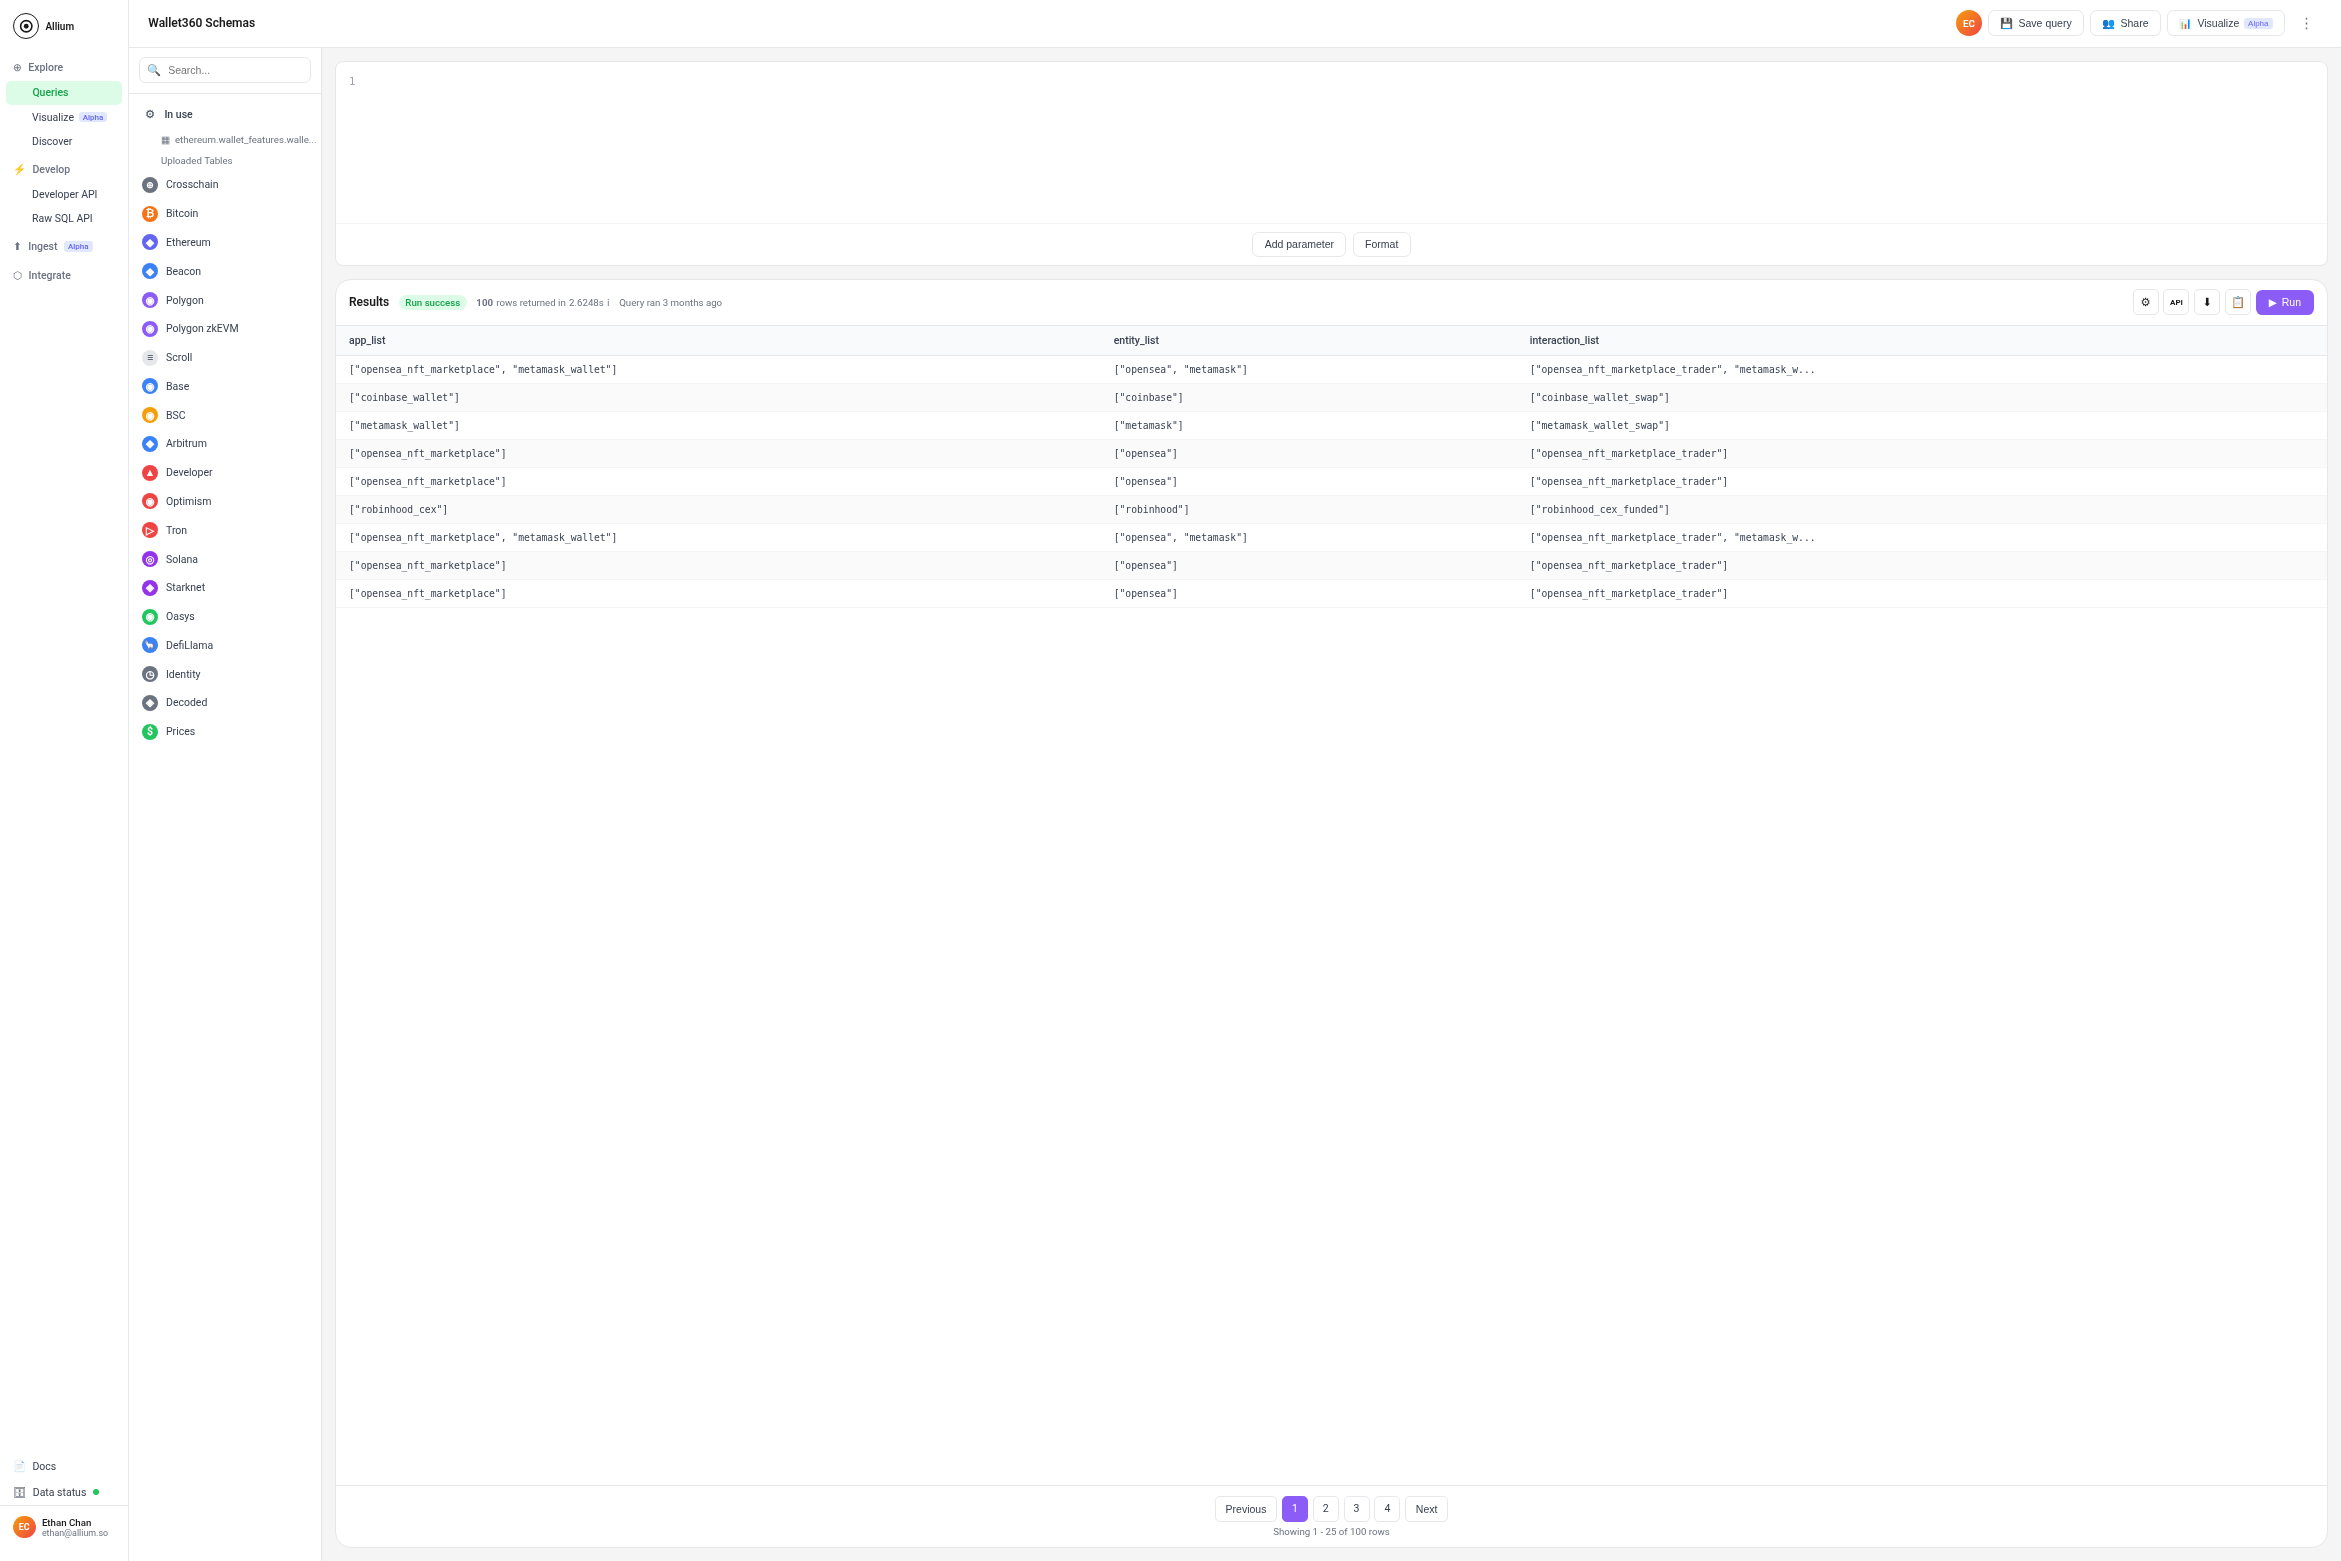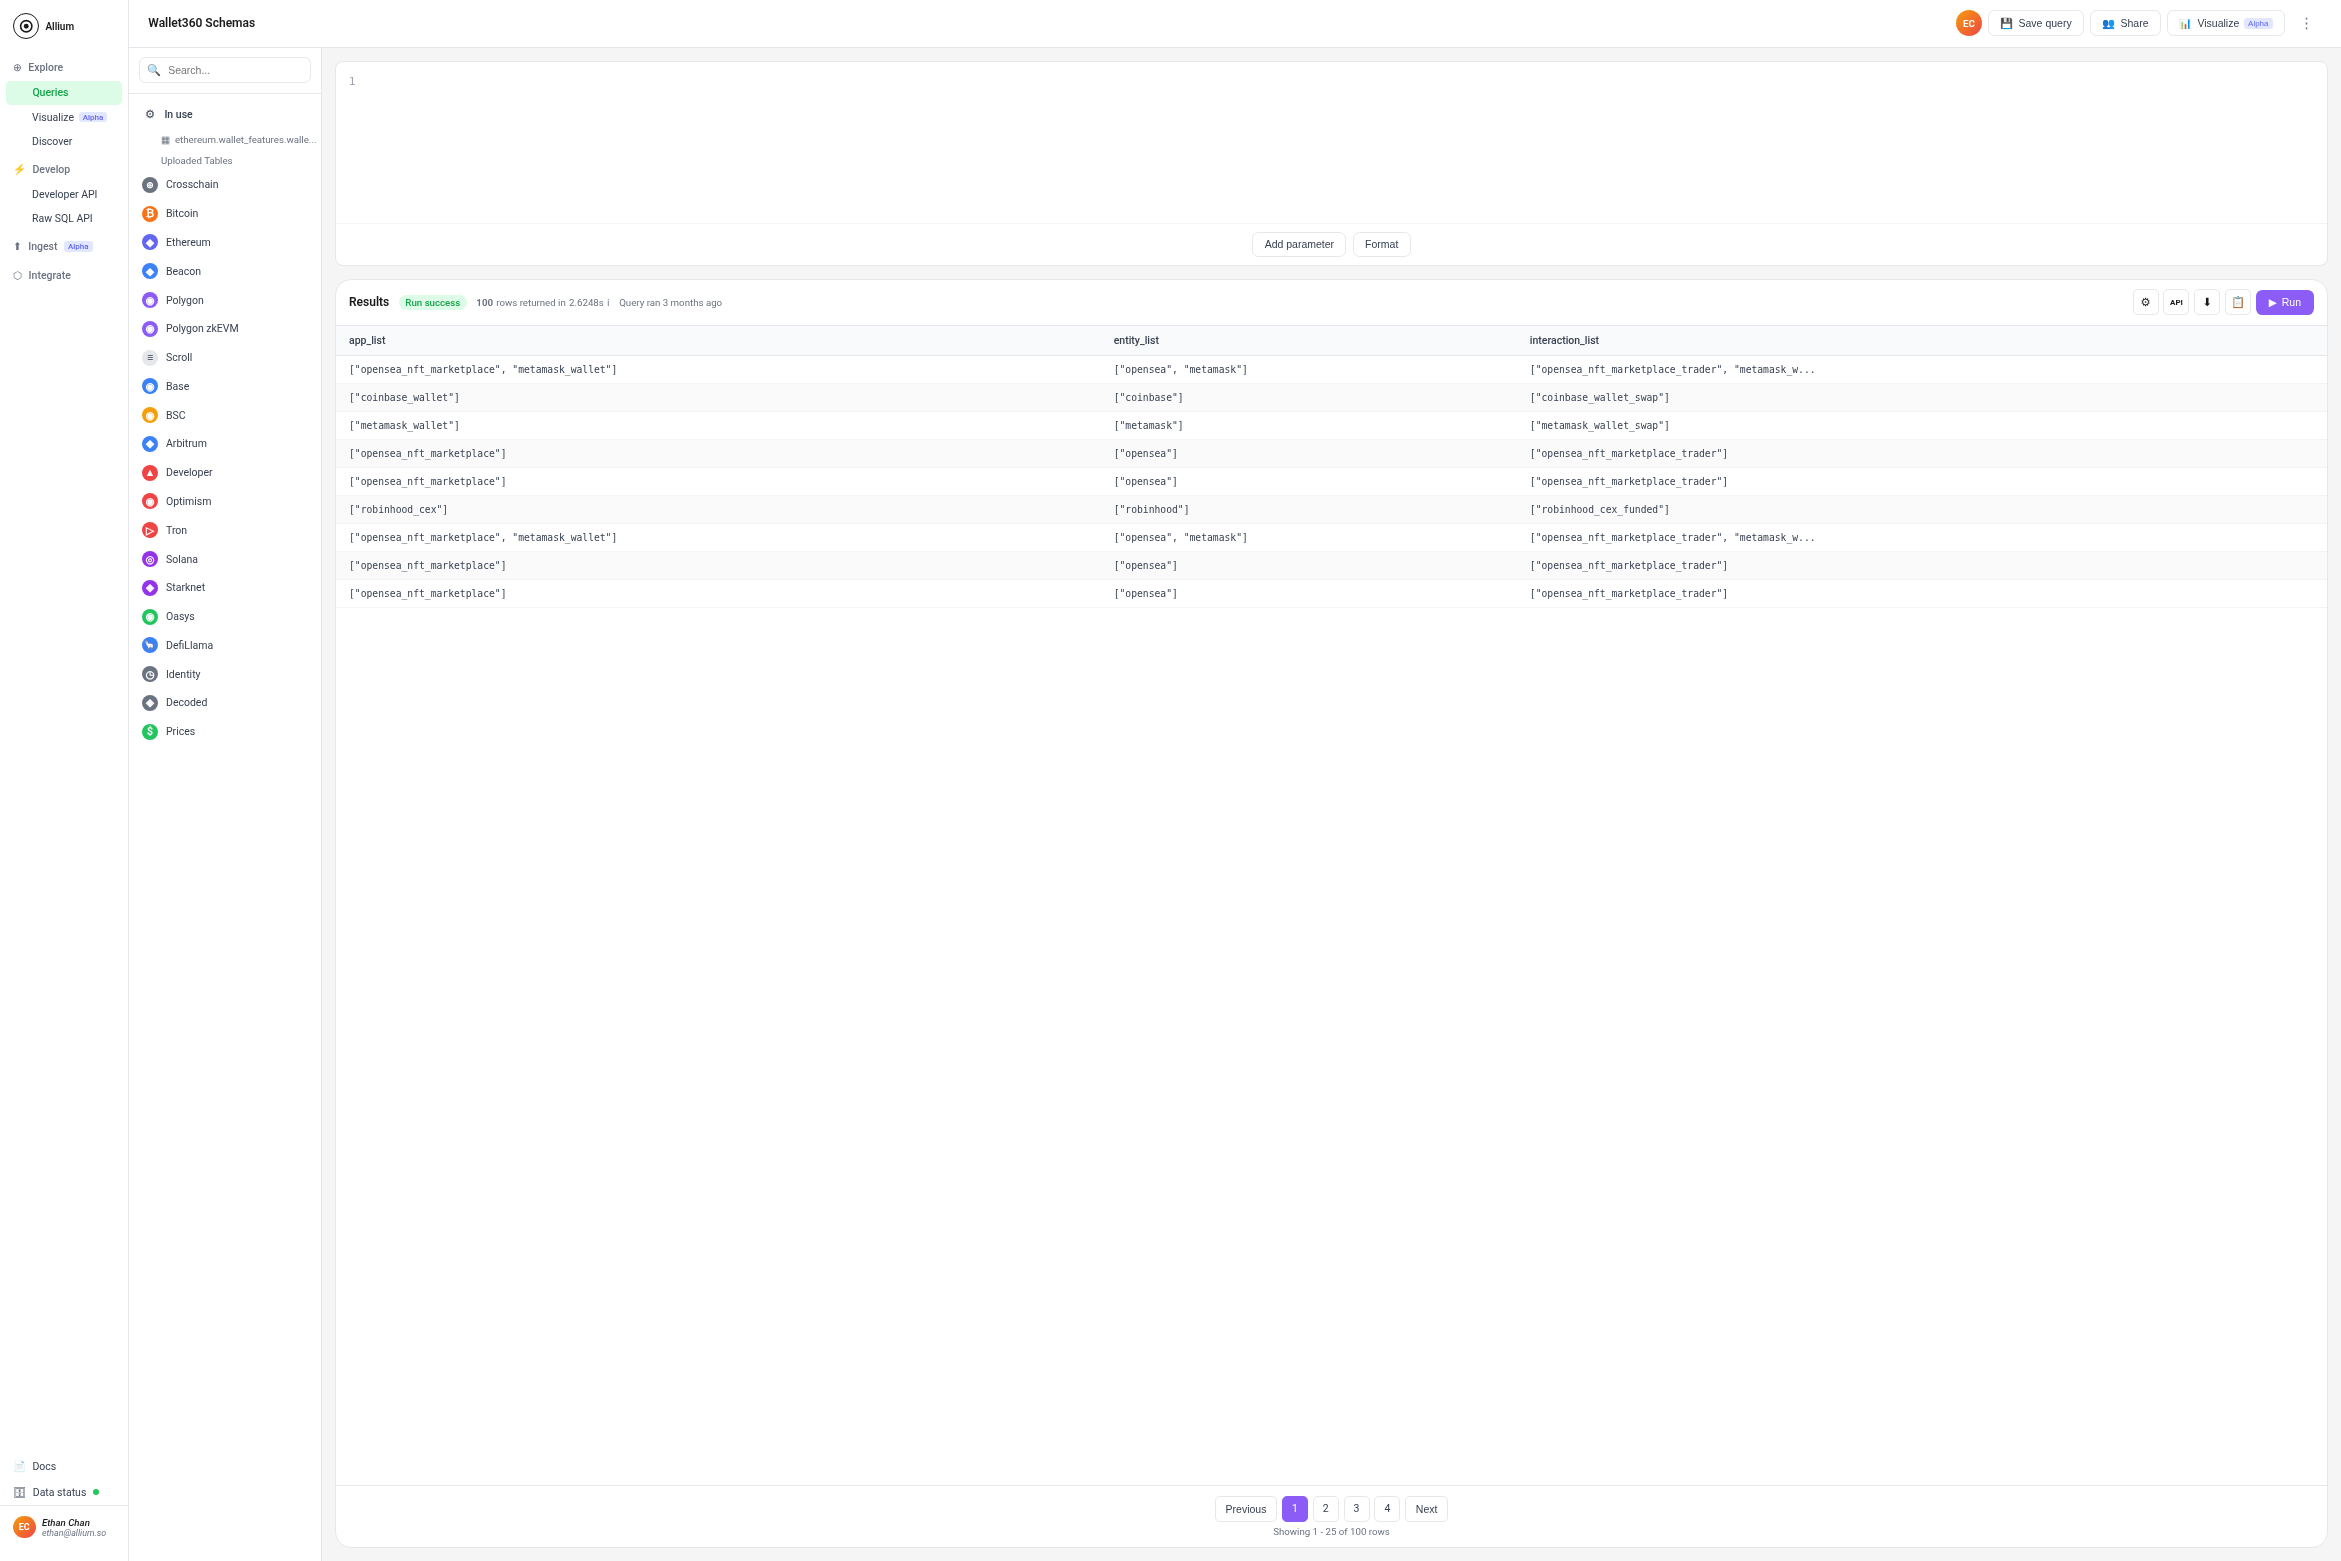--- a/index.html
+++ b/index.html
@@ -11,21 +11,21 @@
     .logo-icon { width: 26px; height: 26px; border: 1.6px solid #1a1a1a; border-radius: 50%; display: flex; align-items: center; justify-content: center; font-size: 9.7px; font-weight: bold; }
     .logo-text { font-size: 10px; font-weight: 600; }
     .nav-section { margin-bottom: 3.2px; }
     .nav-group-header { display: flex; align-items: center; gap: 6.4px; padding: 6.4px 13px; font-size: 10.5px; font-weight: 500; color: #6b7280; cursor: pointer; }
     .nav-item { padding: 5.6px 13px 5.6px 32px; font-size: 10.5px; color: #374151; cursor: pointer; display: flex; align-items: center; gap: 4.8px; }
     .nav-item.active { background: #dcfce7; color: #16a34a; font-weight: 500; border-radius: 4.8px; margin: 0 6.4px; padding: 5.6px 13px 5.6px 26px; }
     .alpha-badge { background: #e0e7ff; color: #6366f1; font-size: 8px; padding: 0.8px 4px; border-radius: 3.2px; font-weight: 500; }
     .sidebar-bottom { margin-top: auto; padding: 9.7px 13px; border-top: 0.8px solid #e5e7eb; }
     .user-info { display: flex; align-items: center; gap: 6.4px; }
     .user-avatar { width: 22.5px; height: 22.5px; border-radius: 50%; background: linear-gradient(135deg, #f59e0b, #ef4444); display: flex; align-items: center; justify-content: center; color: white; font-size: 8.9px; font-weight: bold; }
-    .user-details { font-size: 9.7px; font-style: italic; }
+    .user-details { font-size: 9.7px; }
     .user-name { font-weight: 500; color: #1a1a1a; }
     .user-email { color: #6b7280; font-size: 8.9px; }
     .docs-item, .data-status-item { display: flex; align-items: center; gap: 6.4px; padding: 6.4px 13px; font-size: 10.5px; color: #374151; cursor: pointer; }
     .status-dot { width: 6.4px; height: 6.4px; border-radius: 50%; background: #22c55e; }
 
     
     .main { flex: 1; display: flex; flex-direction: column; overflow: hidden; }
 
     
     .topbar { display: flex; align-items: center; justify-content: space-between; padding: 9.7px 19.3px; background: #fff; border-bottom: 0.8px solid #e5e7eb; }

